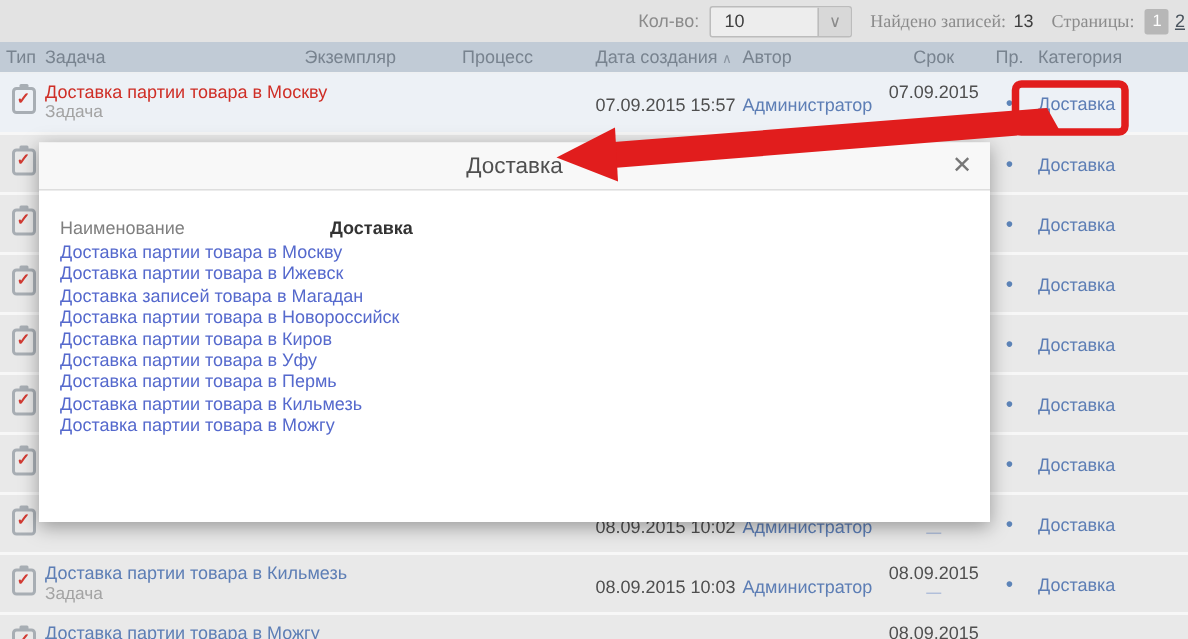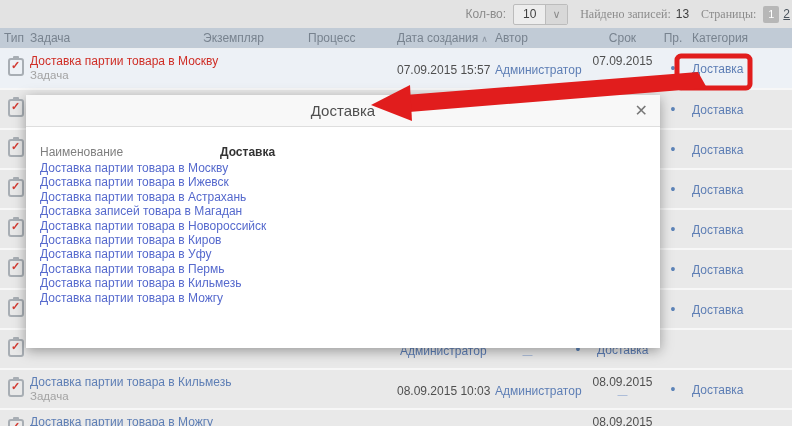--- a/index.html
+++ b/index.html
@@ -10,21 +10,21 @@
     color:#4f4f4f;
   }
   
   .topbar {
     height:28px; display:flex; align-items:center; justify-content:flex-end;
     padding-right:2px; color:#8b8b8b; background:#e3e3e3;
   }
   .topbar .val { color:#3f3f3f; margin-left:5px; }
   .select {
     display:flex; margin-left:7px; height:21px; border:1px solid #bcbcbc;
-    border-radius:2px; overflow:hidden; cursor:pointer; background:#ededed;
+    border-radius:2px; overflow:hidden; cursor:pointer; background:#ededed;gap:40px;
   }
   .select .sel-val { width:31px; display:flex; align-items:center; justify-content:center; color:#3f3f3f; }
   .select .sel-btn { width:22px; display:flex; align-items:center; justify-content:center;
     background:#d8d8d8; border-left:1px solid #bcbcbc; color:#8a8a8a; font-size:11px; }
   .gap-lg { margin-left:12px;font-family:Liberation Serif, serif; }
   .page-box {
     margin-left:7px; width:16px; height:17px; background:#b7b7b7; color:#ffffff;
     border-radius:2px; display:inline-flex; align-items:center; justify-content:center;
     font-size:11px; cursor:pointer;
   }
@@ -245,20 +245,21 @@
     </div>
 
     <div class="row">
       <span class="c-tip"><span class="clip"><span class="chk">✓</span></span></span>
       <span class="c-task cell-task">
         <a class="title"></a>
         <span class="subtitle">Задача</span>
       </span>
       <span class="c-inst"></span>
       <span class="c-proc"></span>
+      <span class="c-created cell-created"><span class="created">08.09.2015 10:02</span></span>
       <span class="c-author cell-author"><a class="author">Администратор</a></span>
       <span class="c-due cell-due">
         <span class="due-date"></span><br>
         <a class="due-dash">—</a>
       </span>
       <span class="c-pr cell-pr"><span class="bullet">•</span></span>
       <span class="c-cat cell-cat"><a class="cat">Доставка</a></span>
     </div>
 
     <div class="row">
@@ -304,21 +305,20 @@
       <span class="modal-close">✕</span>
     </div>
     <div class="modal-body">
       <div class="name-row">
         <span class="name-label">Наименование</span>
         <span class="name-value">Доставка</span>
       </div>
       <div class="mlinks">
           <a class="mlink">Доставка партии товара в Москву</a>
           <a class="mlink">Доставка партии товара в Ижевск</a>
-          <a class="mlink">Доставка партии товара в Астрахань</a>
           <a class="mlink">Доставка записей товара в Магадан</a>
           <a class="mlink">Доставка партии товара в Новороссийск</a>
           <a class="mlink">Доставка партии товара в Киров</a>
           <a class="mlink">Доставка партии товара в Уфу</a>
           <a class="mlink">Доставка партии товара в Пермь</a>
           <a class="mlink">Доставка партии товара в Кильмезь</a>
           <a class="mlink">Доставка партии товара в Можгу</a>
         </div>
     </div>
   </div>

